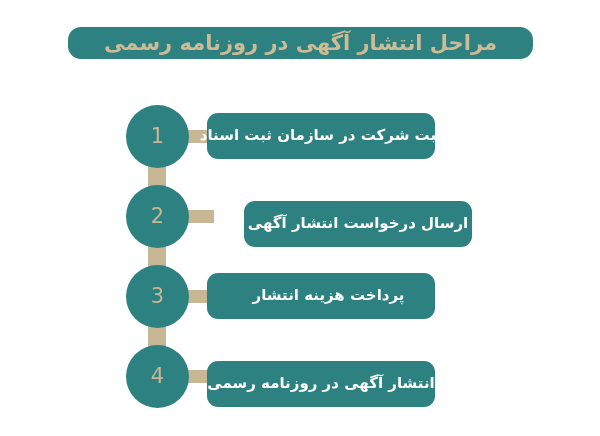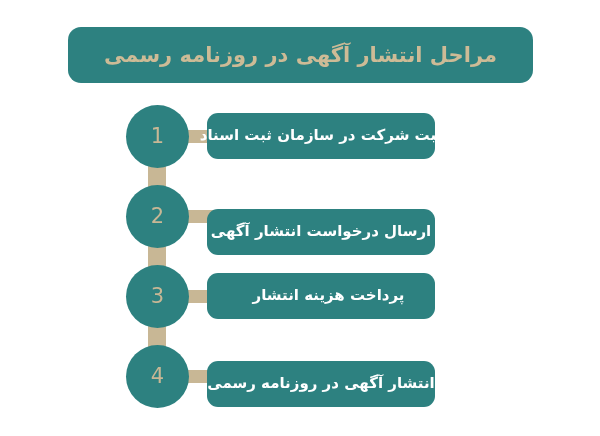--- a/index.html
+++ b/index.html
@@ -20,21 +20,21 @@
     position: absolute;
     inset: 0;
   }
 
   
   .title-banner {
     position: absolute;
     left: 68px;
     top: 27px;
     width: 465px;
-    height: 56px;
+    height: 32px;
     background: #2d8180;
     border-radius: 13px;
     display: flex;
     align-items: center;
     justify-content: center;
     box-sizing: border-box;
     padding: 0 14px;
   }
   .title-text {
     color: #cdbb96;
@@ -145,21 +145,21 @@
       </div>
     </div>
 
     <div class="riser" style="top:163px; height:25px;"></div>
 
     <div class="step-row" style="top:185px;">
       <div class="circle">
         <span class="circle-number">2</span>
       </div>
       <div class="stub" style="top:25px;"></div>
-      <div class="bar" style="top:24px;">
+      <div class="bar" style="top:16px;margin-left:37px;">
         <span class="bar-label">ارسال درخواست انتشار آگهی</span>
       </div>
     </div>
 
     <div class="riser" style="top:243px; height:25px;"></div>
 
     <div class="step-row" style="top:265px;">
       <div class="circle">
         <span class="circle-number">3</span>
       </div>

